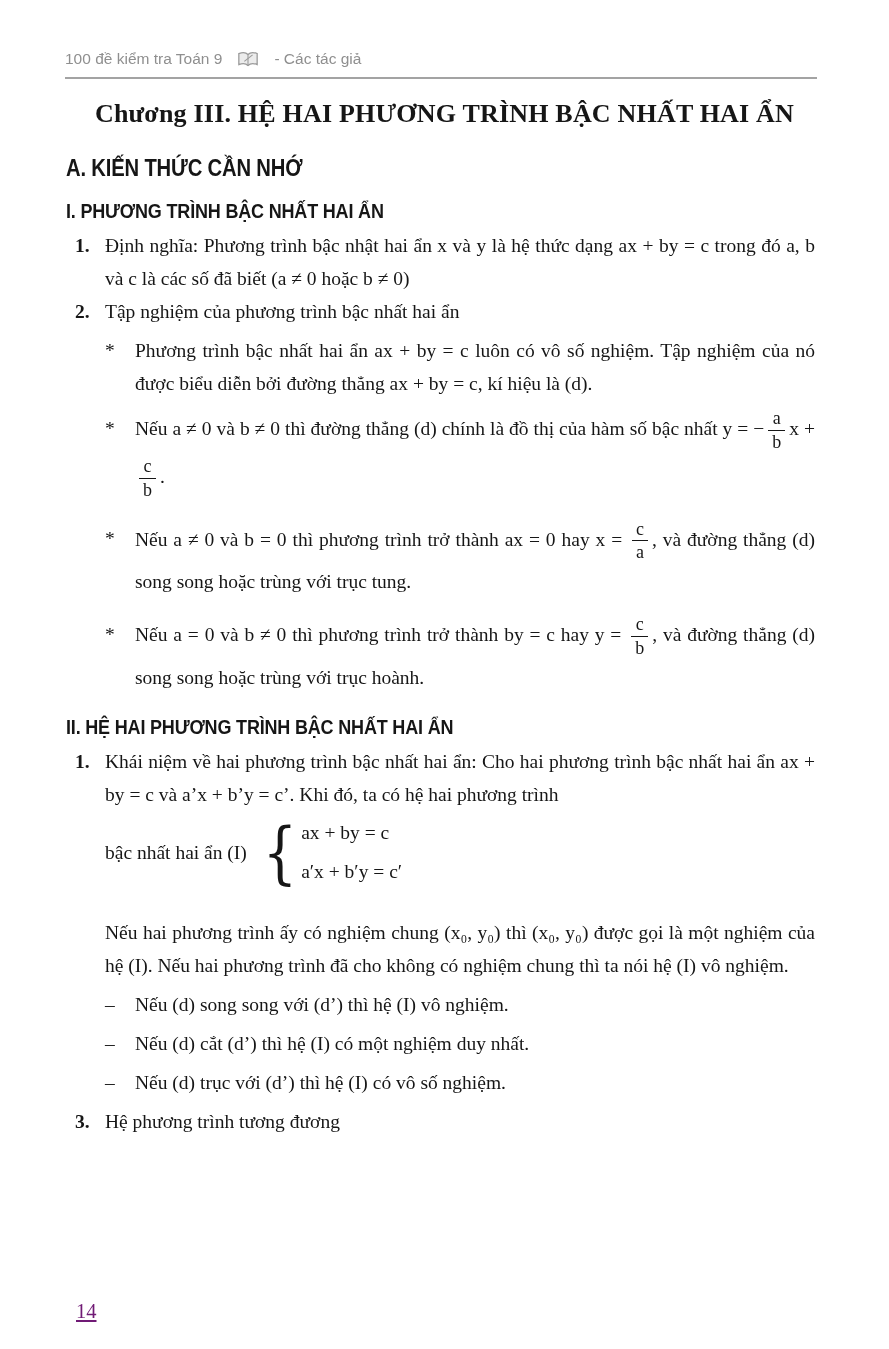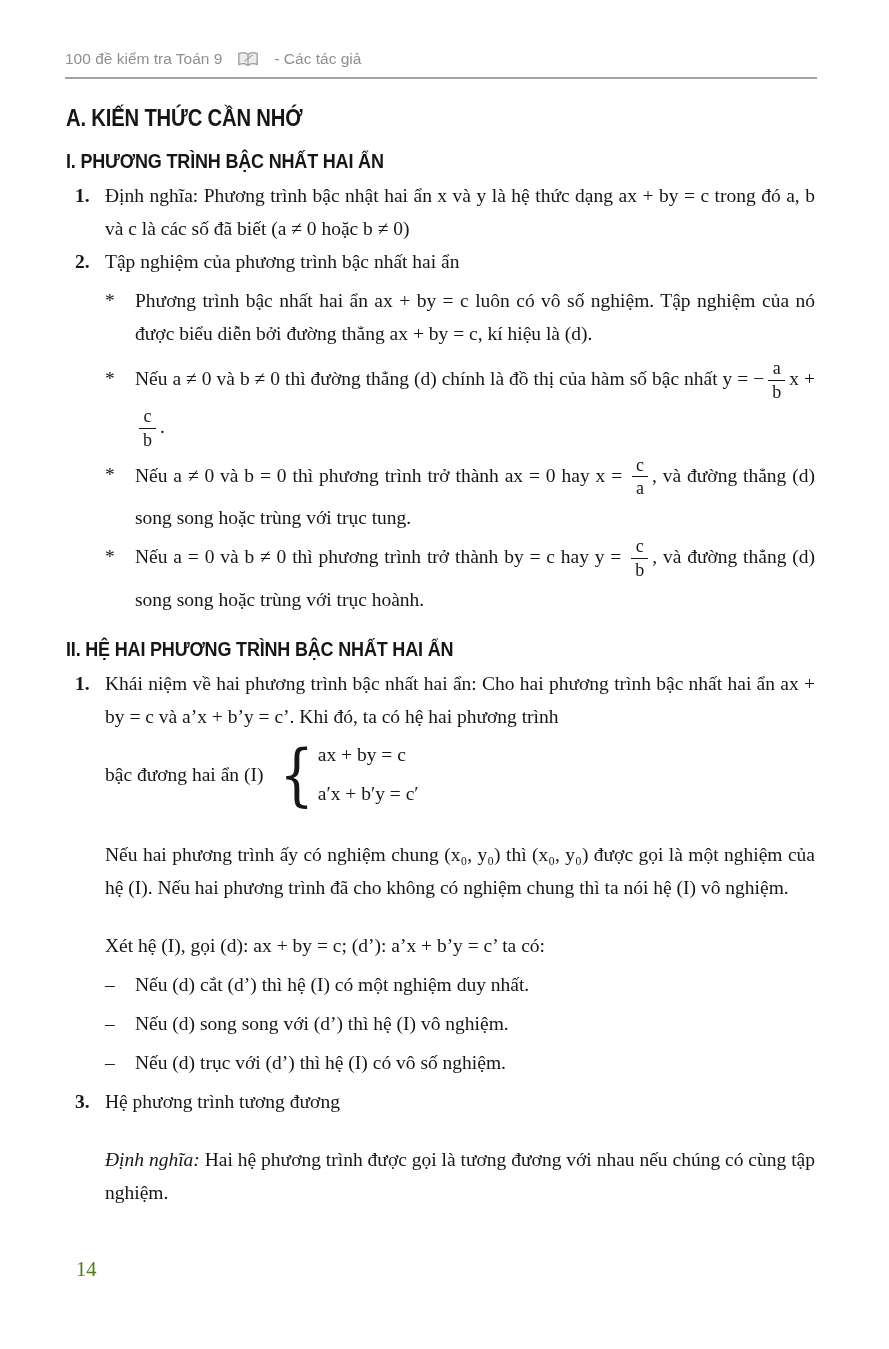--- a/index.html
+++ b/index.html
@@ -49,21 +49,21 @@
 
   
   .blk { margin-right:74px; font-size:19.5px; line-height:33px; }
   .item { margin-left:75px; padding-left:30px; text-indent:-30px; text-align:justify; }
   .marker { display:inline-block; width:30px; text-indent:0; font-weight:bold; }
   .bullet, .dash { margin-left:75px; padding-left:60px; text-indent:-30px; text-align:justify; }
   .bmark { display:inline-block; width:30px; text-indent:0; font-weight:normal; }
   .cont { margin-left:105px; text-align:justify;margin-top:25px; }
 
   .mt-s { margin-top:6px; }
-  .mt-m { }
+  .mt-m { margin-top:14px; }
   .mt-l { margin-top:22px; }
 
   
   .frac {
     display:inline-block; vertical-align:middle;
     text-align:center; line-height:1.15; font-size:18px;
     margin:2px 4px; text-indent:0;
   }
   .frac .fnum { display:block; border-bottom:1.4px solid #161616; padding:0 4px 1px 4px; }
   .frac .fden { display:block; padding:1px 4px 0 4px; }
@@ -80,41 +80,42 @@
     font-family:"DejaVu Serif",serif;
     font-size:54px; font-weight:normal; color:#161616;
     margin:0 4px 0 16px;
     transform:scaleY(1.25); transform-origin:center;
   }
   .sys-eqs { display:flex; flex-direction:column; gap:15px; line-height:1.25; }
 
   .italic { font-style:italic; }
 
   .footer-num {
-    position:absolute; left:76px; top:1208px;
-    font-size:20.5px; color:#4d7c0f;
+    position:absolute; left:76px; top:1250px;
+    font-size:20.5px; color:#701a75;text-decoration:underline;
   }
 </style>
 </head>
 <body>
 
 <div class="page">
 
   <div class="header">
     <span>100 đề kiểm tra Toán 9</span>
     <span class="book-icon">
       <svg width="22" height="17" viewBox="0 0 24 18">
         <path d="M2 2.5 C6 1 10 1.5 12 3.5 C14 1.5 18 1 22 2.5 L22 14.5 C18 13 14 13.5 12 15.5 C10 13.5 6 13 2 14.5 Z" fill="#ececec" stroke="#9a9a9a" stroke-width="1.4"></path>
         <line x1="12" y1="3.5" x2="12" y2="15.5" stroke="#9a9a9a" stroke-width="1.2"></line>
         <line x1="8" y1="11" x2="17" y2="4" stroke="#9a9a9a" stroke-width="1.2"></line>
       </svg>
     </span>
     <span>- Các tác giả</span>
   </div>
 
+  <div class="title">Chương III. HỆ HAI PHƯƠNG TRÌNH BẬC NHẤT HAI ẨN</div>
 
   <div class="h-a">A. KIẾN THỨC CẦN NHỚ</div>
 
   <div class="h-sub" style="margin-top:18px">I. PHƯƠNG TRÌNH BẬC NHẤT HAI ẨN</div>
 
   <div class="blk item mt-s">
     <span class="marker">1.</span><span>Định nghĩa: Phương trình bậc nhật hai ẩn x và y là hệ thức dạng ax + by = c trong đó a, b và c là các số đã biết (a ≠ 0 hoặc b ≠ 0)</span>
   </div>
 
   <div class="blk item">
@@ -138,47 +139,42 @@
     <span class="bmark">*</span><span>Nếu a = 0 và b ≠ 0 thì phương trình trở thành by = c hay y = </span><span class="frac"><span class="fnum">c</span><span class="fden">b</span></span><span>, và đường thẳng (d) song song hoặc trùng với trục hoành.</span>
   </div>
 
   <div class="h-sub mt-l">II. HỆ HAI PHƯƠNG TRÌNH BẬC NHẤT HAI ẨN</div>
 
   <div class="blk item mt-s">
     <span class="marker">1.</span><span>Khái niệm về hai phương trình bậc nhất hai ẩn: Cho hai phương trình bậc nhất hai ẩn ax + by = c và a’x + b’y = c’. Khi đó, ta có hệ hai phương trình</span>
   </div>
 
   <div class="sys-row">
-    <span class="sys-text">bậc đương hai ẩn (I)</span>
+    <span class="sys-text">bậc nhất hai ẩn (I)</span>
     <span class="brace">{</span>
     <span class="sys-eqs">
       <span>ax + by = c</span>
       <span>a′x + b′y = c′</span>
     </span>
   </div>
 
   <div class="blk cont">Nếu hai phương trình ấy có nghiệm chung (x₀, y₀) thì (x₀, y₀) được gọi là một nghiệm của hệ (I). Nếu hai phương trình đã cho không có nghiệm chung thì ta nói hệ (I) vô nghiệm.</div>
 
 
-  <div class="blk cont" style="text-align:left">Xét hệ (I), gọi (d): ax + by = c; (d’): a’x + b’y = c’ ta có:</div>
 
   <div class="blk dash mt-s">
-    <span class="bmark">–</span><span>Nếu (d) cắt (d’) thì hệ (I) có một nghiệm duy nhất.</span>
+    <span class="bmark">–</span><span>Nếu (d) song song với (d’) thì hệ (I) vô nghiệm.</span>
   </div>
   <div class="blk dash mt-s">
-    <span class="bmark">–</span><span>Nếu (d) song song với (d’) thì hệ (I) vô nghiệm.</span>
+    <span class="bmark">–</span><span>Nếu (d) cắt (d’) thì hệ (I) có một nghiệm duy nhất.</span>
   </div>
   <div class="blk dash mt-s">
     <span class="bmark">–</span><span>Nếu (d) trục với (d’) thì hệ (I) có vô số nghiệm.</span>
   </div>
 
   <div class="blk item mt-s">
     <span class="marker">3.</span><span>Hệ phương trình tương đương</span>
   </div>
 
-  <div class="blk cont">
-    <span class="italic">Định nghĩa:</span>
-    <span>Hai hệ phương trình được gọi là tương đương với nhau nếu chúng có cùng tập nghiệm.</span>
-  </div>
 
   <div class="footer-num">14</div>
 
 </div>
 
 </body></html>

